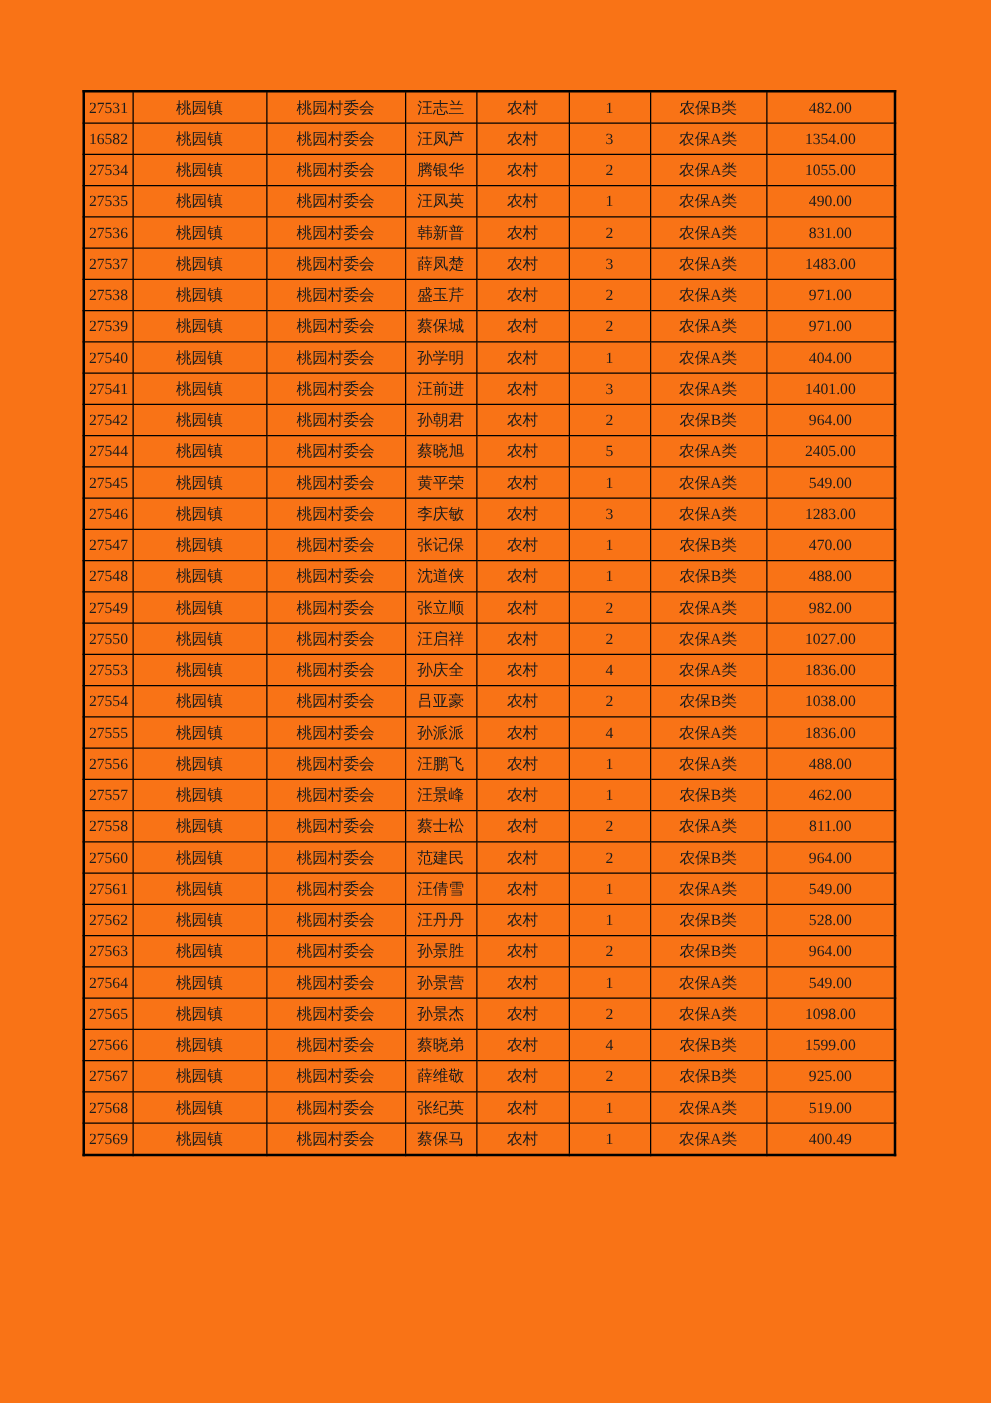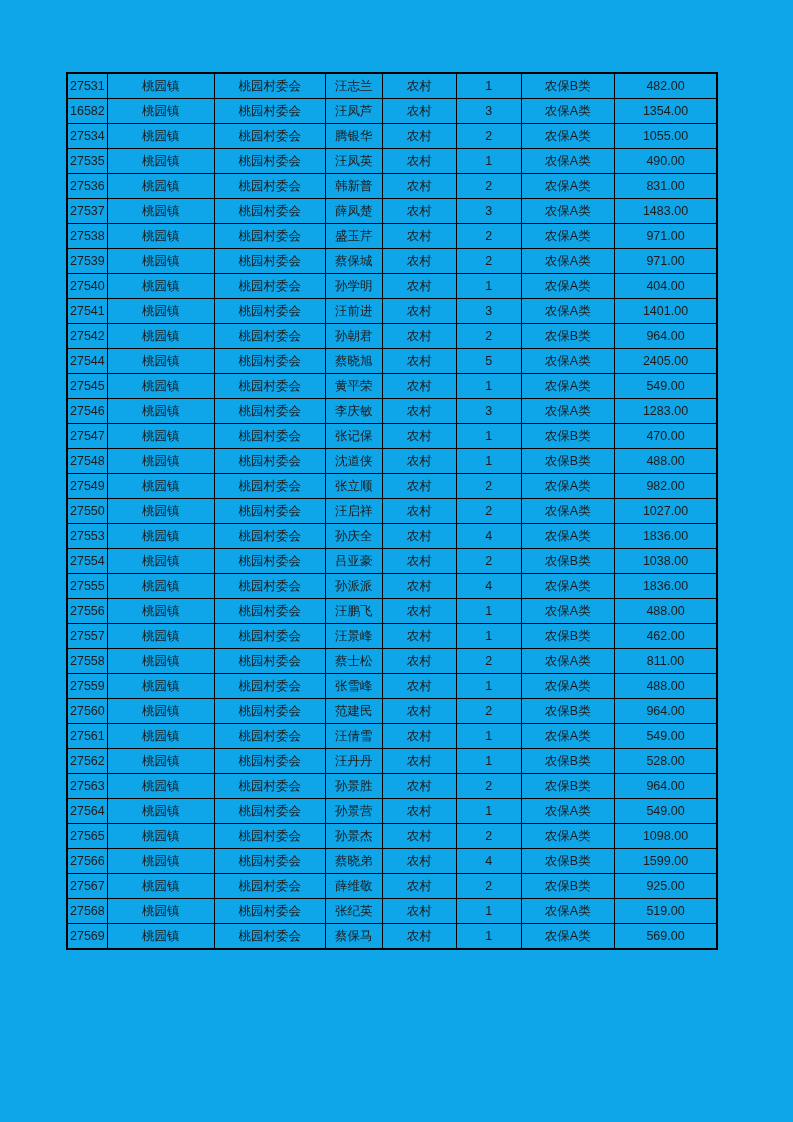--- a/index.html
+++ b/index.html
@@ -4,23 +4,23 @@
 <style>
   html, body {
     margin: 0;
     padding: 0;
     background: #ffffff;
   }
   .page {
     position: relative;
     width: 793px;
     height: 1122px;
-    background: #0ea5e9;
+    background: #f97316;
     overflow: hidden;
-    font-family: Liberation Sans, sans-serif;
+    font-family: Liberation Serif, serif;
   }
   table.data-table {
     position: absolute;
     left: 66px;
     top: 72px;
     border-collapse: collapse;
     table-layout: fixed;
     border: 2px solid #000000;
   }
   table.data-table td {
@@ -293,30 +293,20 @@
           <td>27558</td>
           <td>桃园镇</td>
           <td>桃园村委会</td>
           <td>蔡士松</td>
           <td>农村</td>
           <td>2</td>
           <td>农保A类</td>
           <td>811.00</td>
         </tr>
         <tr>
-          <td>27559</td>
-          <td>桃园镇</td>
-          <td>桃园村委会</td>
-          <td>张雪峰</td>
-          <td>农村</td>
-          <td>1</td>
-          <td>农保A类</td>
-          <td>488.00</td>
-        </tr>
-        <tr>
           <td>27560</td>
           <td>桃园镇</td>
           <td>桃园村委会</td>
           <td>范建民</td>
           <td>农村</td>
           <td>2</td>
           <td>农保B类</td>
           <td>964.00</td>
         </tr>
         <tr>
@@ -400,17 +390,17 @@
           <td>519.00</td>
         </tr>
         <tr>
           <td>27569</td>
           <td>桃园镇</td>
           <td>桃园村委会</td>
           <td>蔡保马</td>
           <td>农村</td>
           <td>1</td>
           <td>农保A类</td>
-          <td>569.00</td>
+          <td>400.49</td>
         </tr>
       </tbody>
   </table>
 </div>
 
 </body></html>

